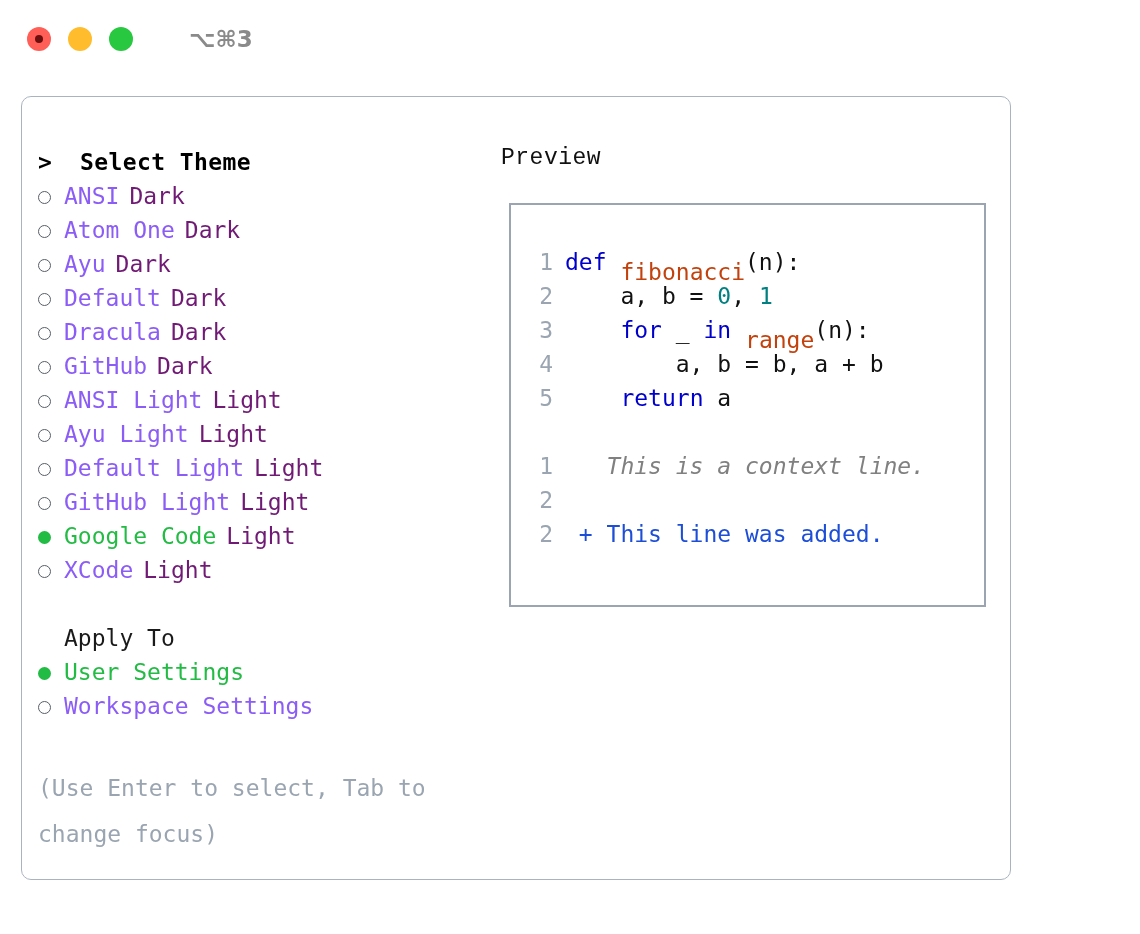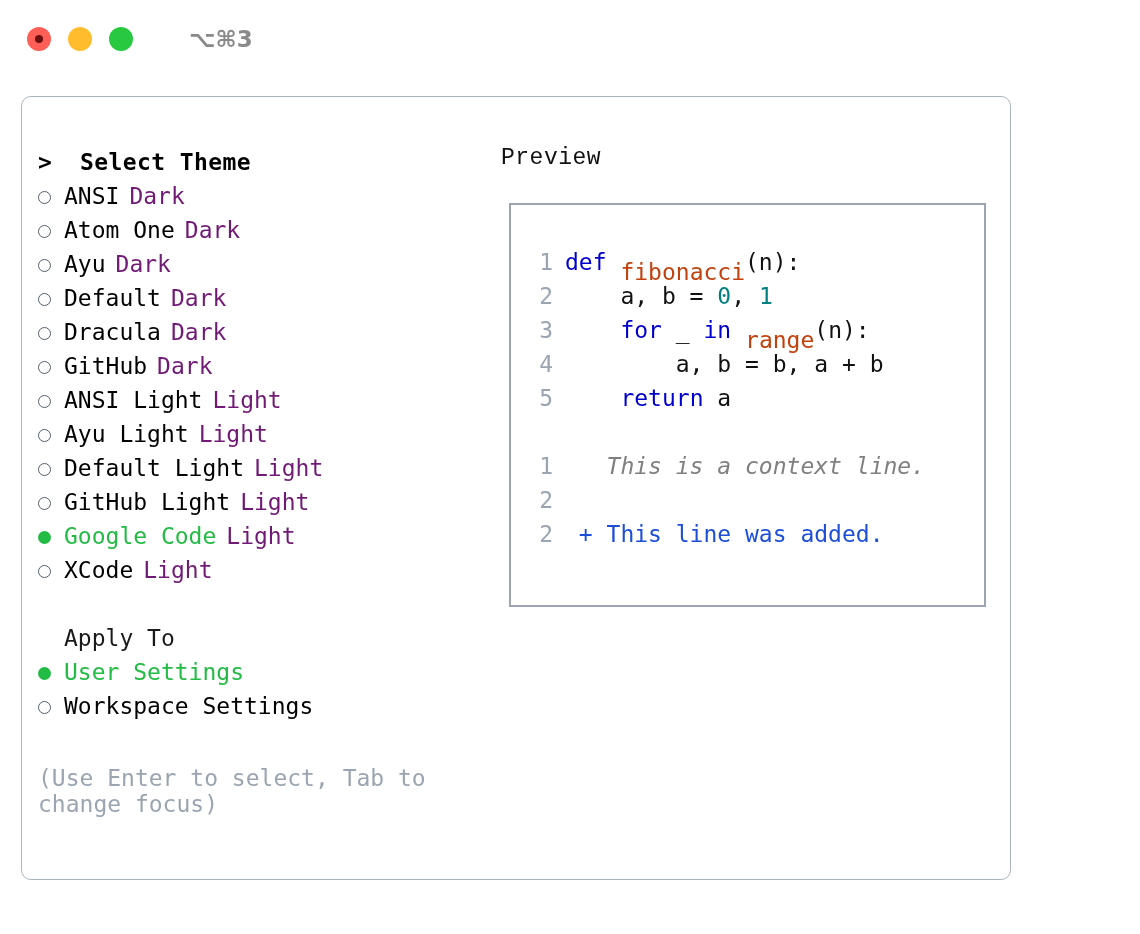--- a/index.html
+++ b/index.html
@@ -127,36 +127,36 @@
     font-weight: 700;
     color: #000000;
     font-size: 23px;
     letter-spacing: 0.4px;
     margin-left: 16px;
   }
   .sub-heading-text {
     color: #1a1a1a;
     font-size: 23px;
   }
-  .theme-name { color: #000000; }
+  .theme-name { color: #8b5cf6; }
   .theme-name.selected { color: #22bb44; }
   .theme-kind {
     color: #701a75;
     margin-left: 10px;
   }
   .spacer-row { height: 34px; }
 
   #hint {
     position: absolute;
     left: 16px;
     top: 668px;
     width: 420px;
     font-family: "DejaVu Sans Mono", monospace;
     font-size: 23px;
-    line-height: 26px;
+    line-height: 46px;
     color: #9aa5b1;
     white-space: pre-wrap;
   }
 
   
   #preview-title {
     position: absolute;
     left: 479px;
     top: 48px;
     font-family: "Liberation Mono", monospace;

